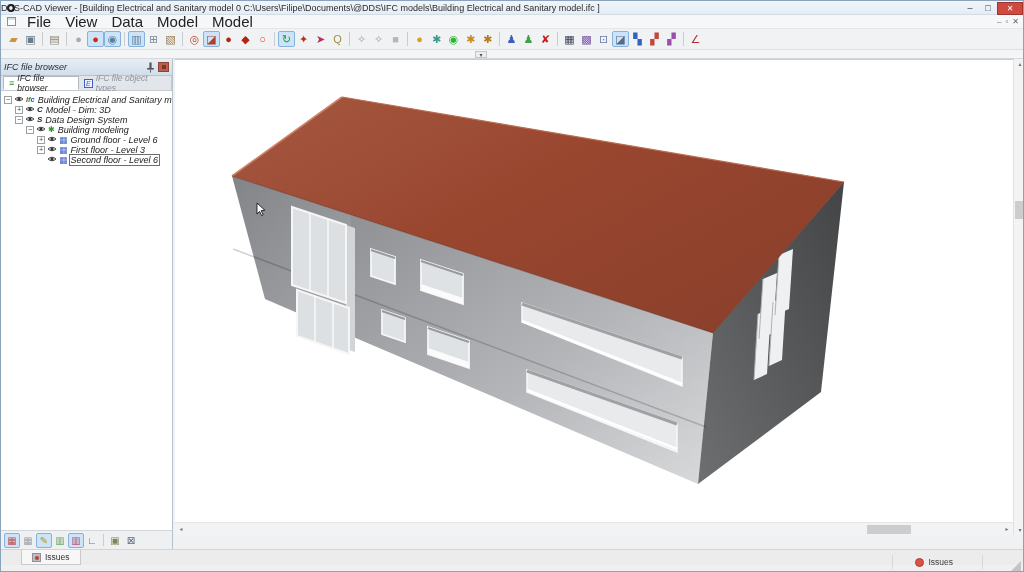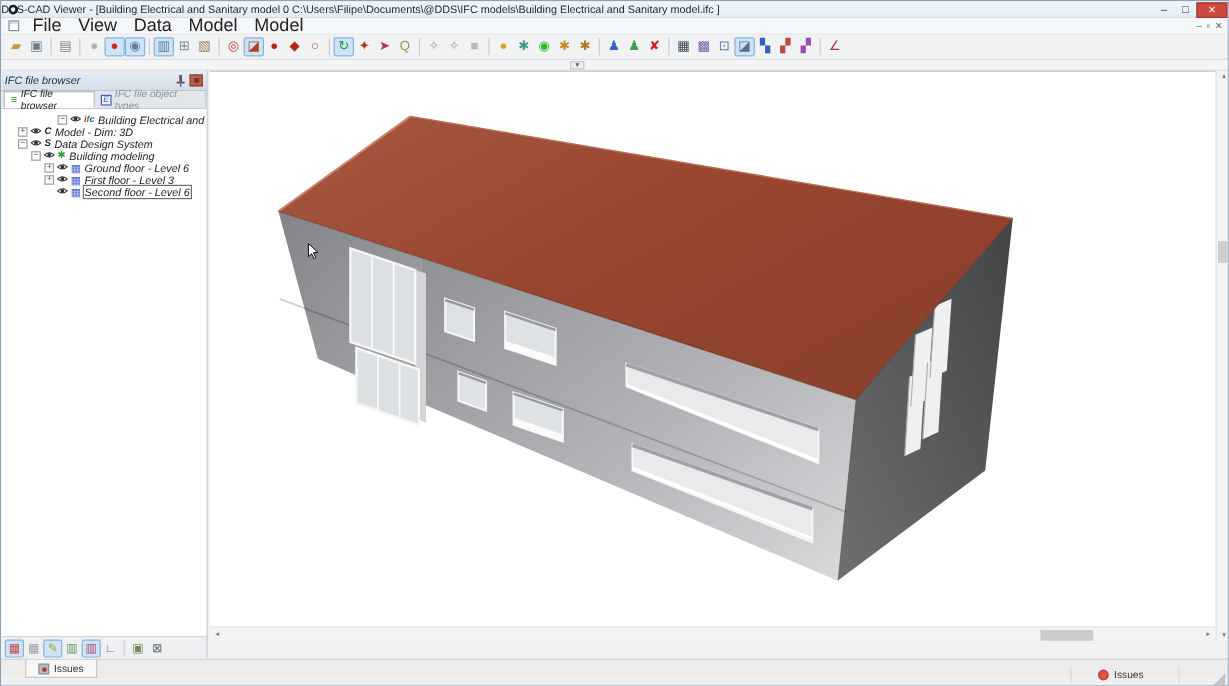--- a/index.html
+++ b/index.html
@@ -181,21 +181,21 @@
         <div class="side-tab active">
           <span class="tab-icon-list">≡</span>
           <span>IFC file browser</span>
         </div>
         <div class="side-tab inactive">
           <span class="tab-icon-e">E</span>
           <span>IFC file object types</span>
         </div>
       </div>
     <div class="tree">
-        <div class="tree-row" style="padding-left: 19px; margin-left: 28px;">
+        <div class="tree-row" style="padding-left: 3px;">
           <div class="expander">−</div>
           <span class="eye"><svg width="10" height="8" viewBox="0 0 10 8">
               <path d="M1 4 Q5 0.5 9 4 Q5 7.5 1 4Z" fill="#fff" stroke="#333" stroke-width="0.9"></path>
               <circle cx="5" cy="4" r="1.6" fill="#333"></circle>
             </svg></span>
           <span class="type-icon"><span class="ifc-i">i</span><span class="ifc-f">f</span><span class="ifc-c">c</span></span>
           <span class="tree-label">Building Electrical and Sanitary model.ifc</span>
         </div>
         <div class="tree-row" style="padding-left: 14px;">
           <div class="expander">+</div>

